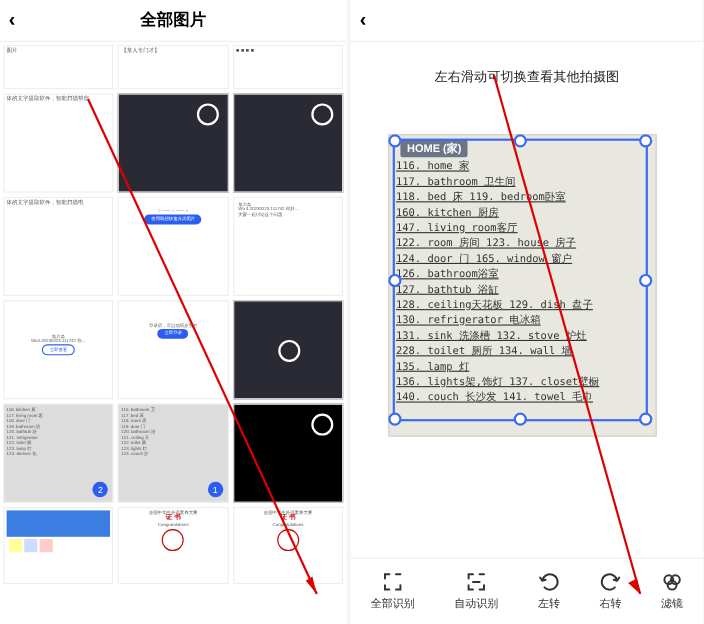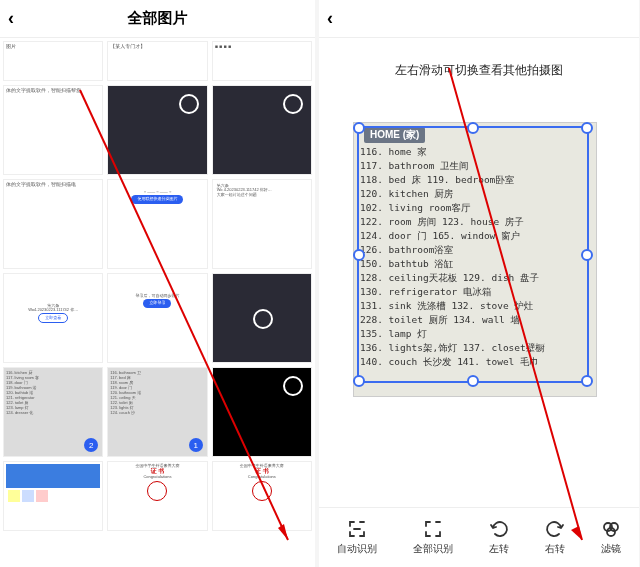--- a/index.html
+++ b/index.html
@@ -23,21 +23,21 @@
   .thumb .btn { background:#2b5ef0;color:#fff;font-size:4px;padding:2px 6px;border-radius:10px;display:inline-block;margin:1px;}
   .thumb .outline-btn{border:1px solid #2b5ef0;color:#2b5ef0;padding:2px 6px;border-radius:10px;font-size:4px;display:inline-block;}
   .badge{position:absolute;right:4px;bottom:4px;background:#2b5ef0;color:#fff;width:14px;height:14px;border-radius:50%;font-size:8px;display:flex;align-items:center;justify-content:center;}
 
   
   .hint { text-align: center; font-size: 12px; color: #222; margin-top: 24px; }
   .crop-area { position: absolute; left: 38px; top: 130px; width: 236px; height: 260px; }
   .doc-bg { position:absolute; left:-4px; top:-8px; width:244px; height:275px; background:#e8e8e0; border:1px solid #ccc; }
   .doc-title { position:absolute; top:4px; left:10px; font-size:10px; font-weight:700; background:#6b7585; color:#fff; padding:1px 6px; border-radius:2px; }
   .doc-lines { position:absolute; top:22px; left:6px; right:6px; font-size:9.5px; color:#333; line-height:14px; font-family: monospace; }
-  .doc-lines div{white-space:nowrap;}
+  .doc-lines div{white-space:nowrap;text-decoration:underline;}
   .crop-frame{position:absolute;left:0;top:-4px;width:232px;height:257px;border:2px solid #3b6cf0;pointer-events:none;}
   .handle{position:absolute;width:12px;height:12px;background:#fff;border:2px solid #3b6cf0;border-radius:50%;}
   .h-tl{left:-6px;top:-6px}.h-tr{right:-6px;top:-6px}.h-bl{left:-6px;bottom:-6px}.h-br{right:-6px;bottom:-6px}
   .h-t{left:50%;top:-6px;margin-left:-6px}.h-b{left:50%;bottom:-6px;margin-left:-6px}
   .h-l{left:-6px;top:50%;margin-top:-6px}.h-r{right:-6px;top:50%;margin-top:-6px}
 
   
   .toolbar { position:absolute; bottom:0; left:0; right:0; height:60px; display:flex; justify-content:space-around; align-items:center; background:#fff; border-top:1px solid #eee; }
   .tool { display:flex; flex-direction:column; align-items:center; font-size:10px; color:#333; cursor:pointer; gap:3px;}
   .tool svg{width:20px;height:20px;stroke:#333;fill:none;stroke-width:1.8;}
@@ -119,26 +119,26 @@
     </div>
     <div class="hint">左右滑动可切换查看其他拍摄图</div>
 
     <div class="crop-area">
       <div class="doc-bg">
         <div class="doc-title">HOME (家)</div>
         <div class="doc-lines" id="doc-lines">
             <div>116. home 家</div>
             <div>117. bathroom 卫生间</div>
             <div>118. bed 床        119. bedroom卧室</div>
-            <div>120. kitchen 厨房</div>
-            <div>102. living room客厅</div>
+            <div>160. kitchen 厨房</div>
+            <div>147. living room客厅</div>
             <div>122. room 房间       123. house 房子</div>
             <div>124. door 门        165. window 窗户</div>
             <div>126. bathroom浴室</div>
-            <div>150. bathtub 浴缸</div>
+            <div>127. bathtub 浴缸</div>
             <div>128. ceiling天花板  129. dish 盘子</div>
             <div>130. refrigerator 电冰箱</div>
             <div>131. sink 洗涤槽    132. stove 炉灶</div>
             <div>228. toilet 厕所    134. wall 墙</div>
             <div>135. lamp 灯</div>
             <div>136. lights架,饰灯  137. closet壁橱</div>
             <div>140. couch 长沙发   141. towel 毛巾</div>
           </div>
       </div>
       <div class="crop-frame">
@@ -149,29 +149,29 @@
         <div class="handle h-r"></div>
         <div class="handle h-bl"></div>
         <div class="handle h-b"></div>
         <div class="handle h-br"></div>
       </div>
     </div>
 
     <div class="toolbar">
       <div class="tool">
         <svg>
+            <path d="M3 7V3h4M17 3h-4M17 13v4h-4M3 13v4h4" stroke-linecap="round"></path>
+          </svg>
+        <span>全部识别</span>
+      </div>
+      <div class="tool">
+        <svg>
             <path d="M3 7V3h4M17 3h-4M17 13v4h-4M3 13v4h4M7 10h6" stroke-linecap="round"></path>
           </svg>
         <span>自动识别</span>
-      </div>
-      <div class="tool">
-        <svg>
-            <path d="M3 7V3h4M17 3h-4M17 13v4h-4M3 13v4h4" stroke-linecap="round"></path>
-          </svg>
-        <span>全部识别</span>
       </div>
       <div class="tool">
         <svg>
             <path d="M4 9a7 7 0 1 1 2 6M4 9l-2-3M4 9l3-1" stroke-linecap="round"></path>
           </svg>
         <span>左转</span>
       </div>
       <div class="tool">
         <svg>
             <path d="M16 9a7 7 0 1 0-2 6M16 9l2-3M16 9l-3-1" stroke-linecap="round"></path>

